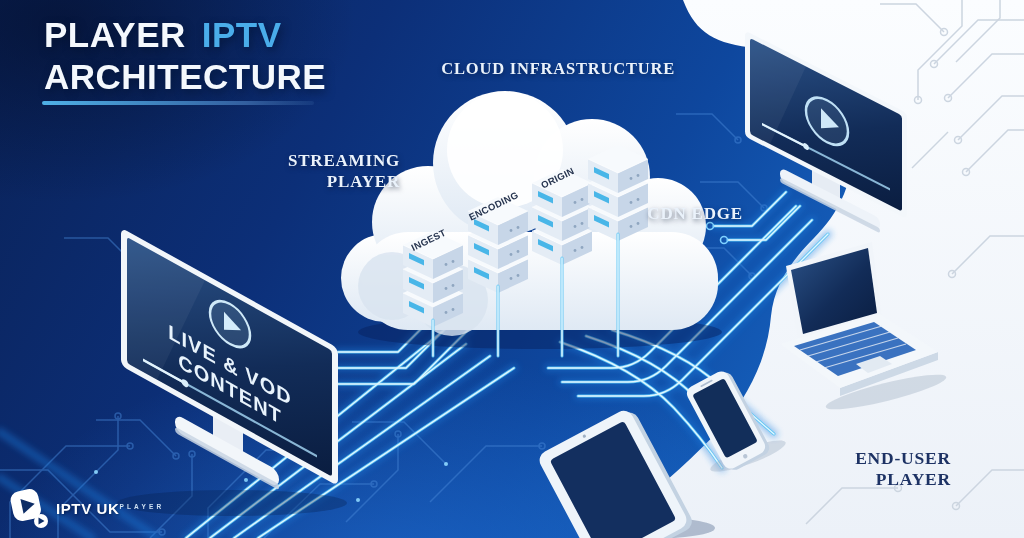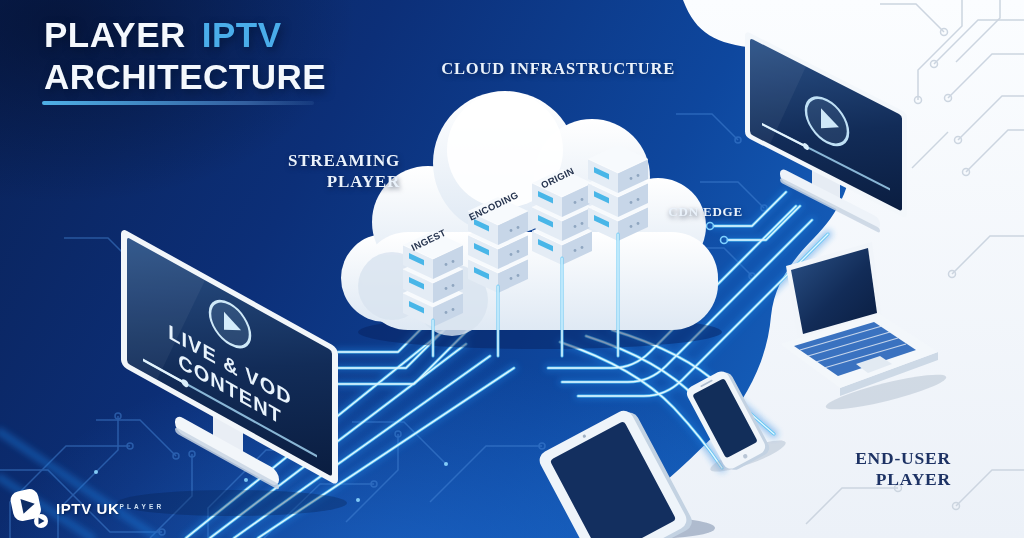--- a/index.html
+++ b/index.html
@@ -20,21 +20,21 @@
   .title-block{position:absolute;left:44px;top:14px;color:#f4f8fd;font-weight:bold;
     font-size:35px;line-height:42px;letter-spacing:.5px;
     text-shadow:2px 3px 8px rgba(4,16,44,.6);}
   .title-block .accent{color:#4aadea;margin-left:16px;}
   .underline{position:absolute;left:42px;top:101px;width:272px;height:4px;border-radius:2px;
     background:linear-gradient(90deg,#4fb0e6,#335f9f 75%,rgba(51,95,159,.25));}
   .lbl{position:absolute;font-weight:bold;color:#eaf2fb;text-align:right;
     letter-spacing:.8px;line-height:1.22;text-shadow:1px 2px 5px rgba(4,18,48,.55);font-family:Liberation Serif, serif;}
   .lbl-cloud{left:385px;top:59px;width:290px;font-size:16.5px;}
   .lbl-streaming{left:250px;top:151px;width:150px;font-size:17px;}
-  .lbl-cdn-edge{left:598px;top:204px;width:145px;font-size:13px;}
+  .lbl-cdn-edge{left:598px;top:204px;width:145px;font-size:17px;}
   .lbl-global{left:640px;top:326px;width:135px;font-size:19px;}
   .lbl-enduser{left:793px;top:427px;width:158px;font-size:17.5px;color:#1d3264;text-shadow:none;margin-top:21px;}
   .logo{position:absolute;left:8px;top:486px;display:flex;align-items:center;gap:6px;}
   .logo-text{display:flex;line-height:1;}
   .logo-name{font-size:15px;font-weight:bold;color:#ffffff;letter-spacing:.6px;text-shadow:1px 1px 3px rgba(4,18,48,.6);}
   .logo-sub{font-size:6.5px;font-weight:bold;color:#cfe0f2;letter-spacing:3.2px;margin-top:3px;}
 </style>
 </head>
 <body>
 

